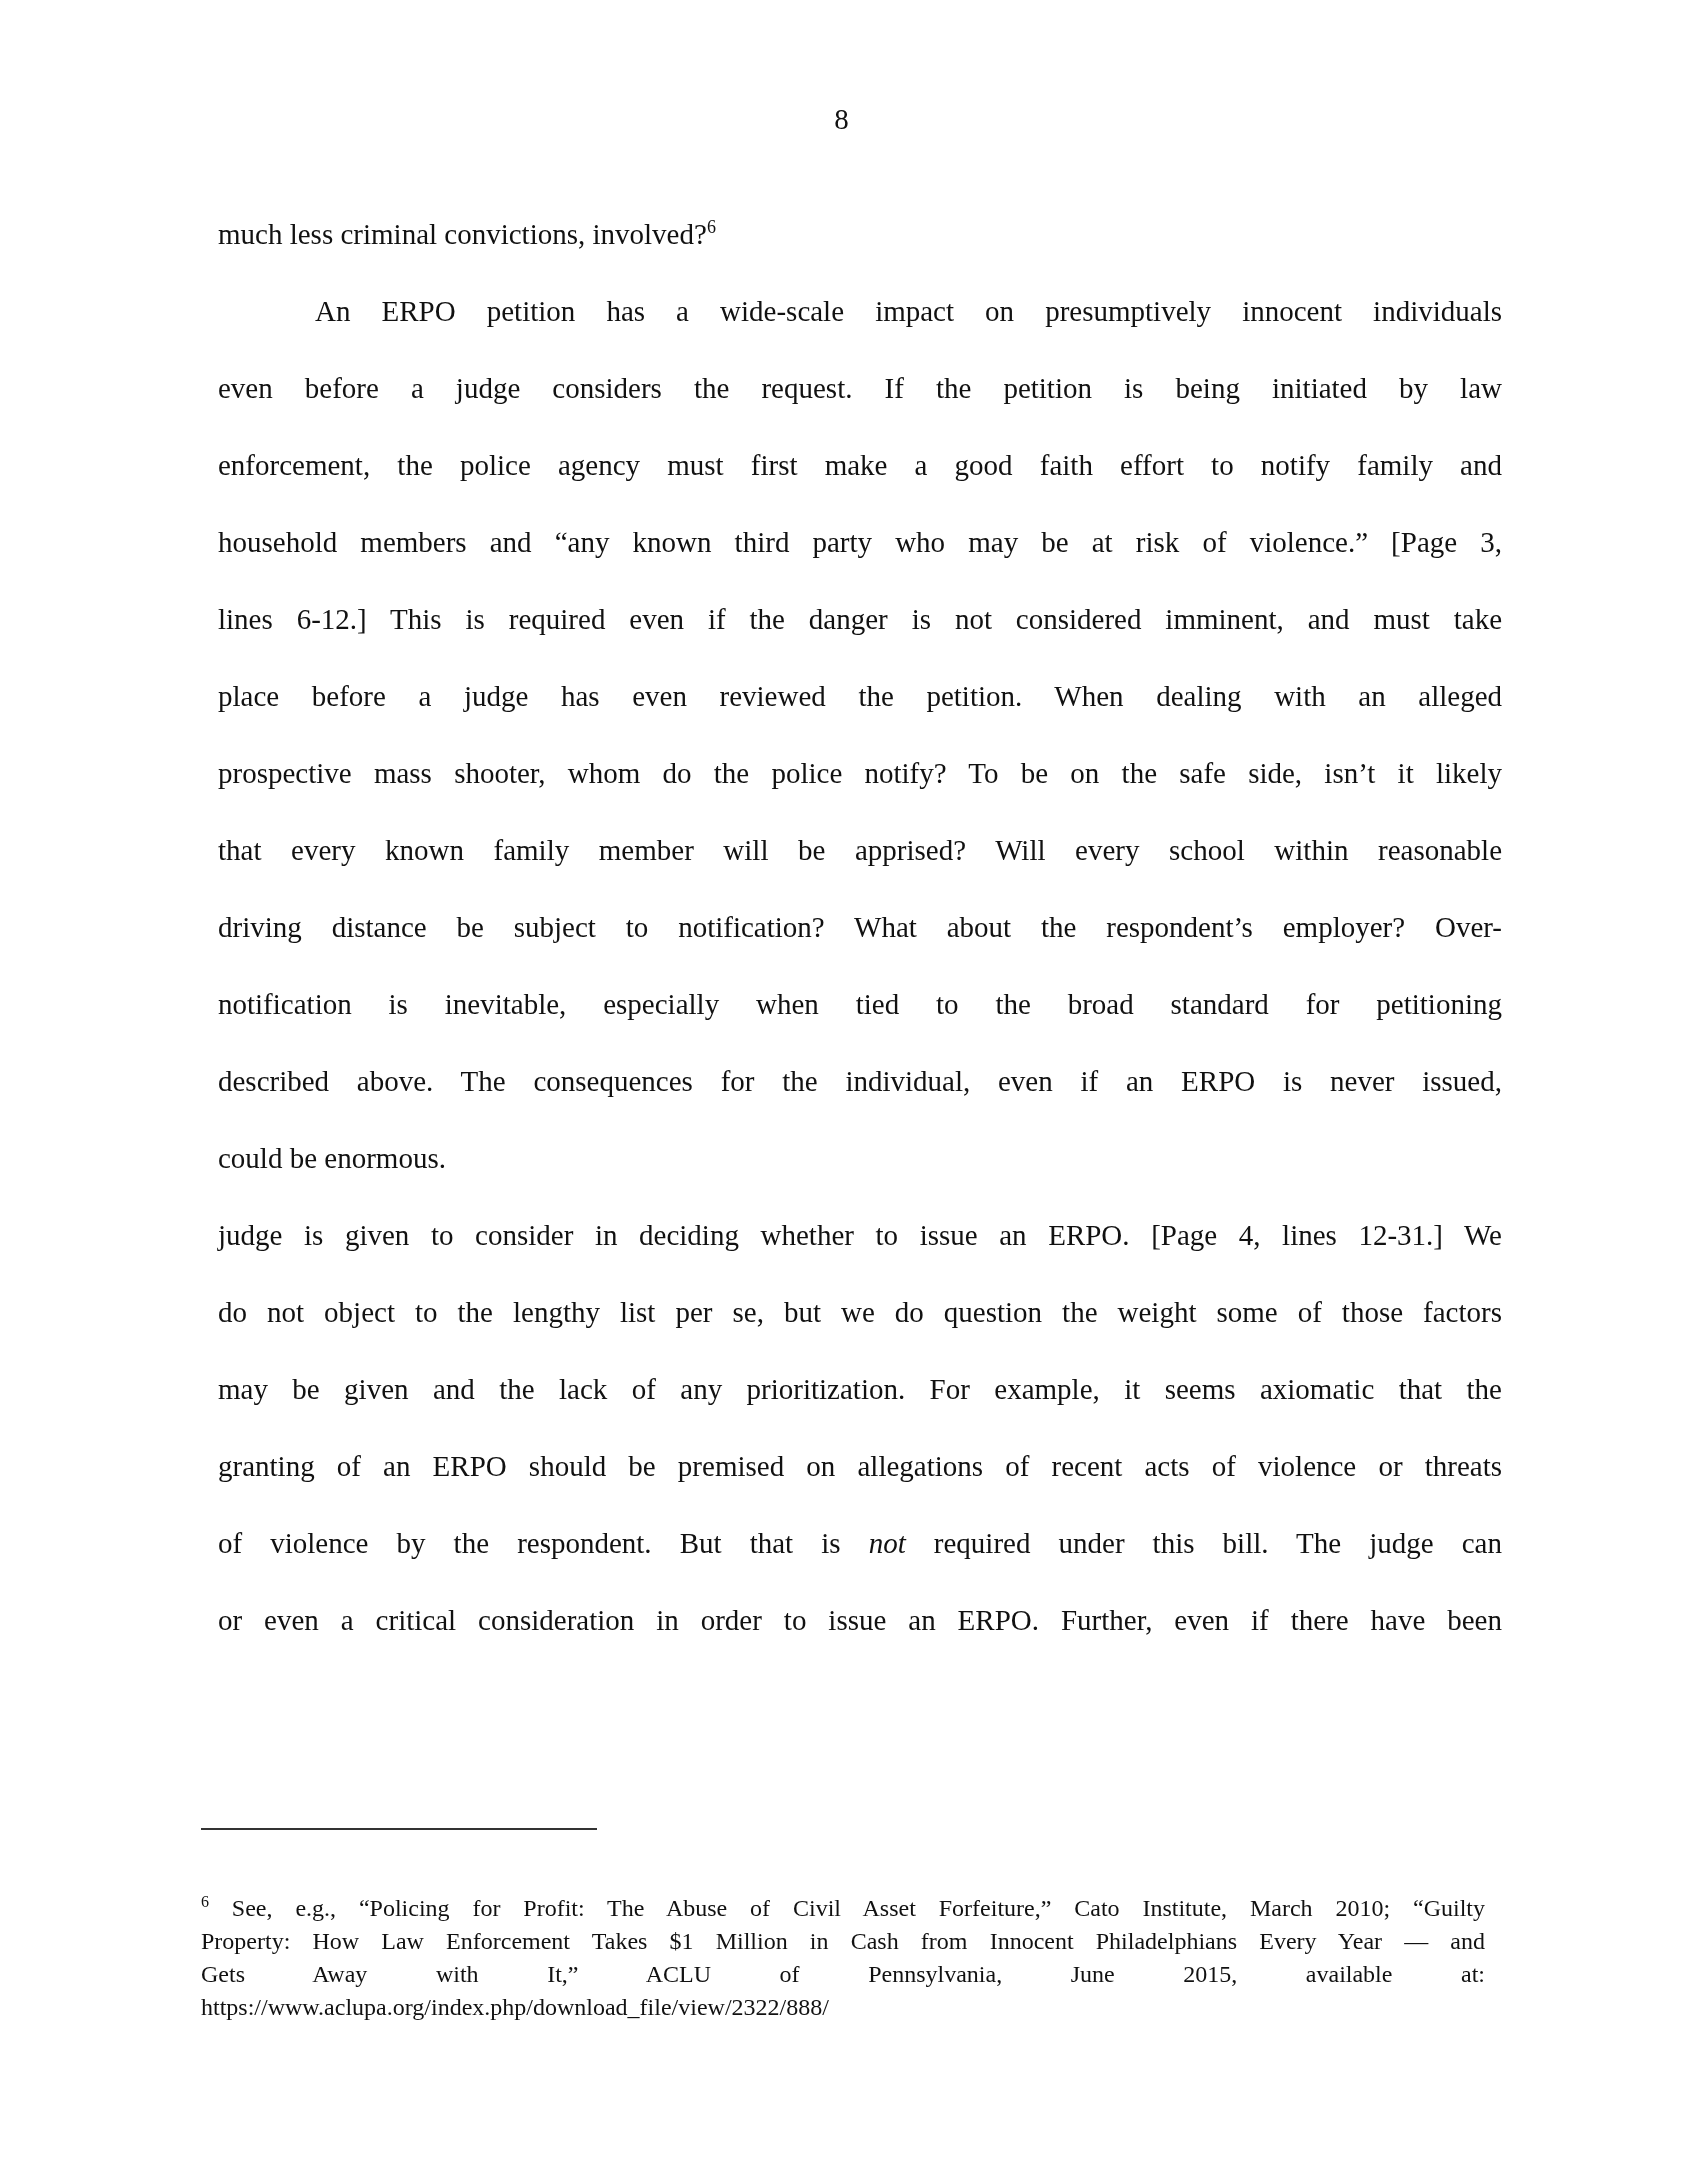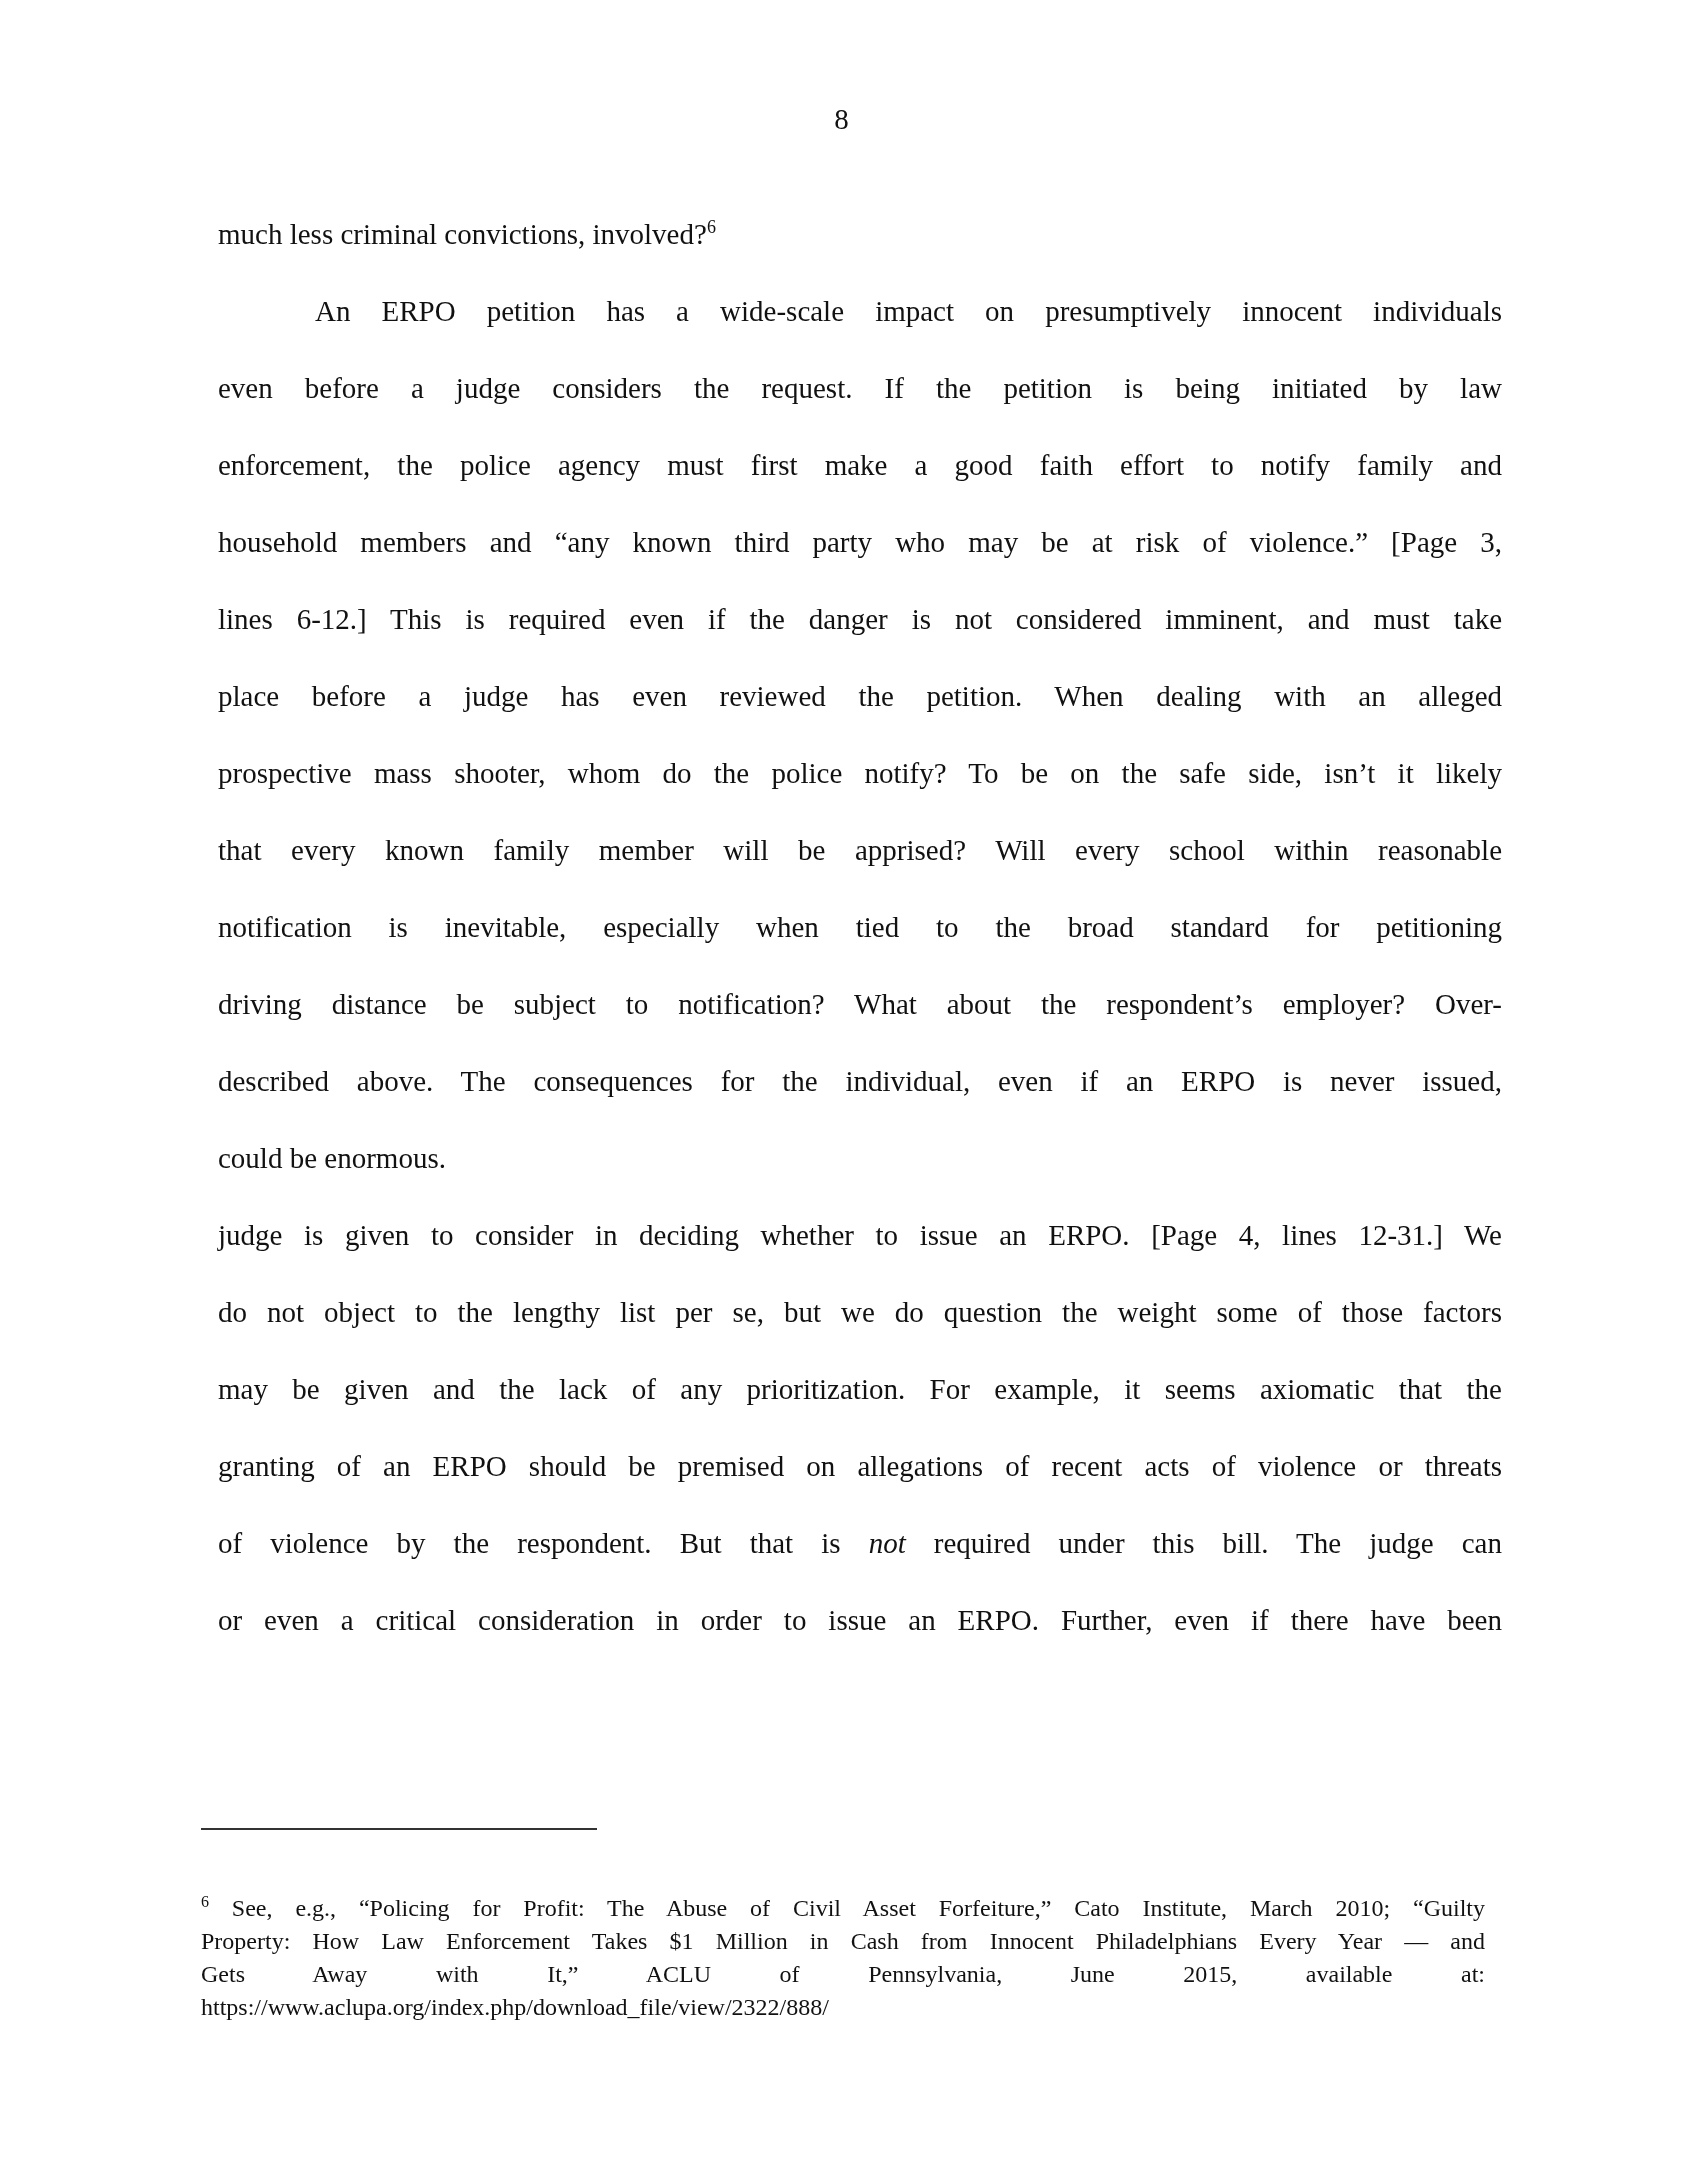--- a/index.html
+++ b/index.html
@@ -50,22 +50,22 @@
 
     <p class="indent">
       <span class="line" style="padding-left: 97px; box-sizing: border-box; text-indent: 0px; white-space: normal;">An ERPO petition has a wide-scale impact on presumptively innocent individuals</span>
       <span class="line" style="text-indent: 0px; white-space: normal;">even before a judge considers the request. If the petition is being initiated by law</span>
       <span class="line" style="text-indent: 0px; white-space: normal;">enforcement, the police agency must first make a good faith effort to notify family and</span>
       <span class="line" style="text-indent: 0px; white-space: normal;">household members and “any known third party who may be at risk of violence.” [Page 3,</span>
       <span class="line" style="text-indent: 0px; white-space: normal;">lines 6-12.] This is required even if the danger is not considered imminent, and must take</span>
       <span class="line" style="text-indent: 0px; white-space: normal;">place before a judge has even reviewed the petition. When dealing with an alleged</span>
       <span class="line" style="text-indent: 0px; white-space: normal;">prospective mass shooter, whom do the police notify? To be on the safe side, isn’t it likely</span>
       <span class="line" style="text-indent: 0px; white-space: normal;">that every known family member will be apprised? Will every school within reasonable</span>
+      <span class="line" style="text-indent: 0px; white-space: normal;">driving distance be subject to notification? What about the respondent’s employer? Over-</span>
       <span class="line" style="text-indent: 0px; white-space: normal;">notification is inevitable, especially when tied to the broad standard for petitioning</span>
-      <span class="line" style="text-indent: 0px; white-space: normal;">driving distance be subject to notification? What about the respondent’s employer? Over-</span>
       <span class="line" style="text-indent: 0px; white-space: normal;">described above. The consequences for the individual, even if an ERPO is never issued,</span>
       <span class="line last" style="text-indent:0">could be enormous.</span>
     </p>
 
     <p class="indent">
       <span class="line" style="text-indent: 0px; white-space: normal;">judge is given to consider in deciding whether to issue an ERPO. [Page 4, lines 12-31.] We</span>
       <span class="line" style="text-indent: 0px; white-space: normal;">do not object to the lengthy list per se, but we do question the weight some of those factors</span>
       <span class="line" style="text-indent: 0px; white-space: normal;">may be given and the lack of any prioritization. For example, it seems axiomatic that the</span>
       <span class="line" style="text-indent: 0px; white-space: normal;">granting of an ERPO should be premised on allegations of recent acts of violence or threats</span>
       <span class="line" style="text-indent: 0px; white-space: normal;"><span>of violence by the respondent. But that is </span><em>not</em><span> required under this bill. The judge can</span></span>

